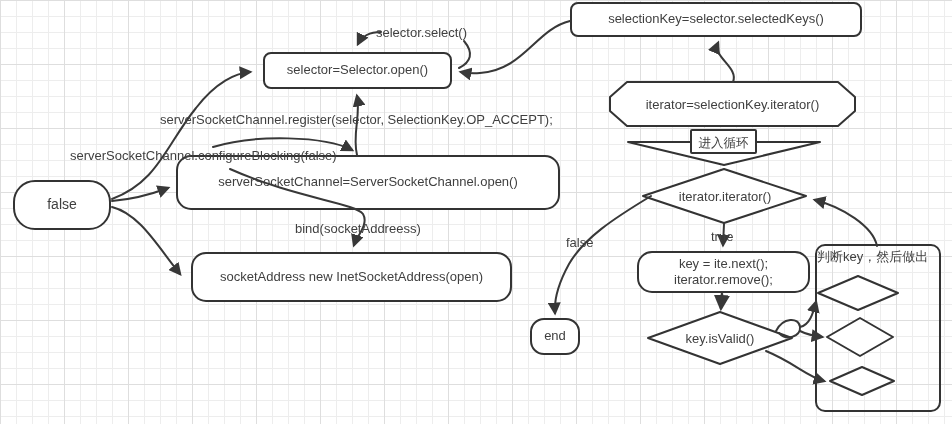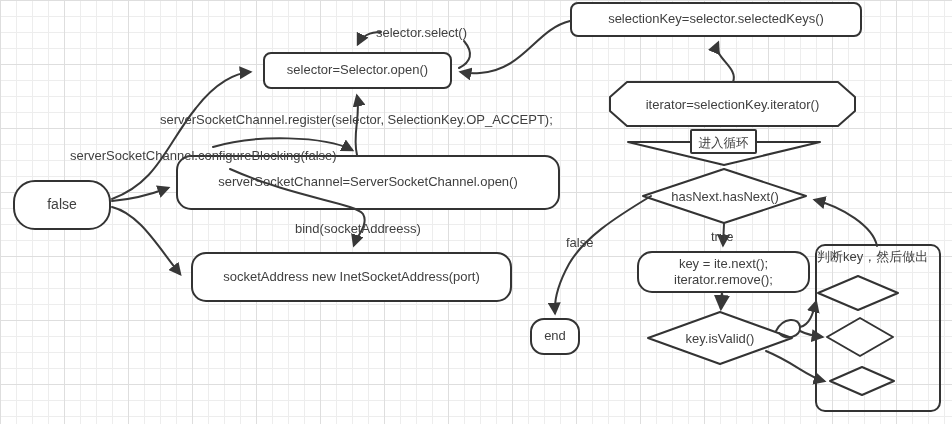--- a/index.html
+++ b/index.html
@@ -69,42 +69,42 @@
 
   <div class="box" style="left:570px;top:2px;width:292px;height:35px;border-radius:8px;">
     <span>selectionKey=selector.selectedKeys()</span>
   </div>
 
   <div class="box" style="left:176px;top:155px;width:384px;height:55px;">
     <span>serverSocketChannel=ServerSocketChannel.open()</span>
   </div>
 
   <div class="box" style="left:191px;top:252px;width:321px;height:50px;">
-    <span>socketAddress new InetSocketAddress(port)</span>
+    <span>socketAddress new InetSocketAddress(open)</span>
   </div>
 
   <div class="box col" style="left:637px;top:251px;width:173px;height:42px;">
     <span>key = ite.next();</span>
     <span>iterator.remove();</span>
   </div>
 
   <div class="box stadium" style="left:530px;top:318px;width:50px;height:37px;border-radius:14px;font-size:13px;">
     <span>end</span>
   </div>
 
   <div class="note" style="left:815px;top:244px;width:126px;height:168px;">
     <div>判断key，然后做出</div>
   </div>
 
   <div class="chevlabel" style="left:690px;top:129px;width:67px;height:25px;">
     <span>进入循环</span>
   </div>
 
   <div class="ntext" style="left:610px;top:82px;width:245px;height:44px;">iterator=selectionKey.iterator()</div>
-  <div class="ntext" style="left:644px;top:183px;width:162px;height:26px;">hasNext.hasNext()</div>
+  <div class="ntext" style="left:644px;top:183px;width:162px;height:26px;">iterator.iterator()</div>
   <div class="ntext" style="left:650px;top:325px;width:140px;height:26px;">key.isValid()</div>
 
   <div class="flabel" style="left:376px;top:25px;">selector.select()</div>
   <div class="flabel" style="left:160px;top:112px;">serverSocketChannel.register(selector, SelectionKey.OP_ACCEPT);</div>
   <div class="flabel" style="left:70px;top:148px;">serverSocketChannel.configureBlocking(false)</div>
   <div class="flabel" style="left:295px;top:221px;">bind(socketAddreess)</div>
   <div class="flabel" style="left:711px;top:229px;">true</div>
   <div class="flabel" style="left:566px;top:235px;">false</div>
 
   <svg class="wires" width="952" height="424" viewBox="0 0 952 424">

